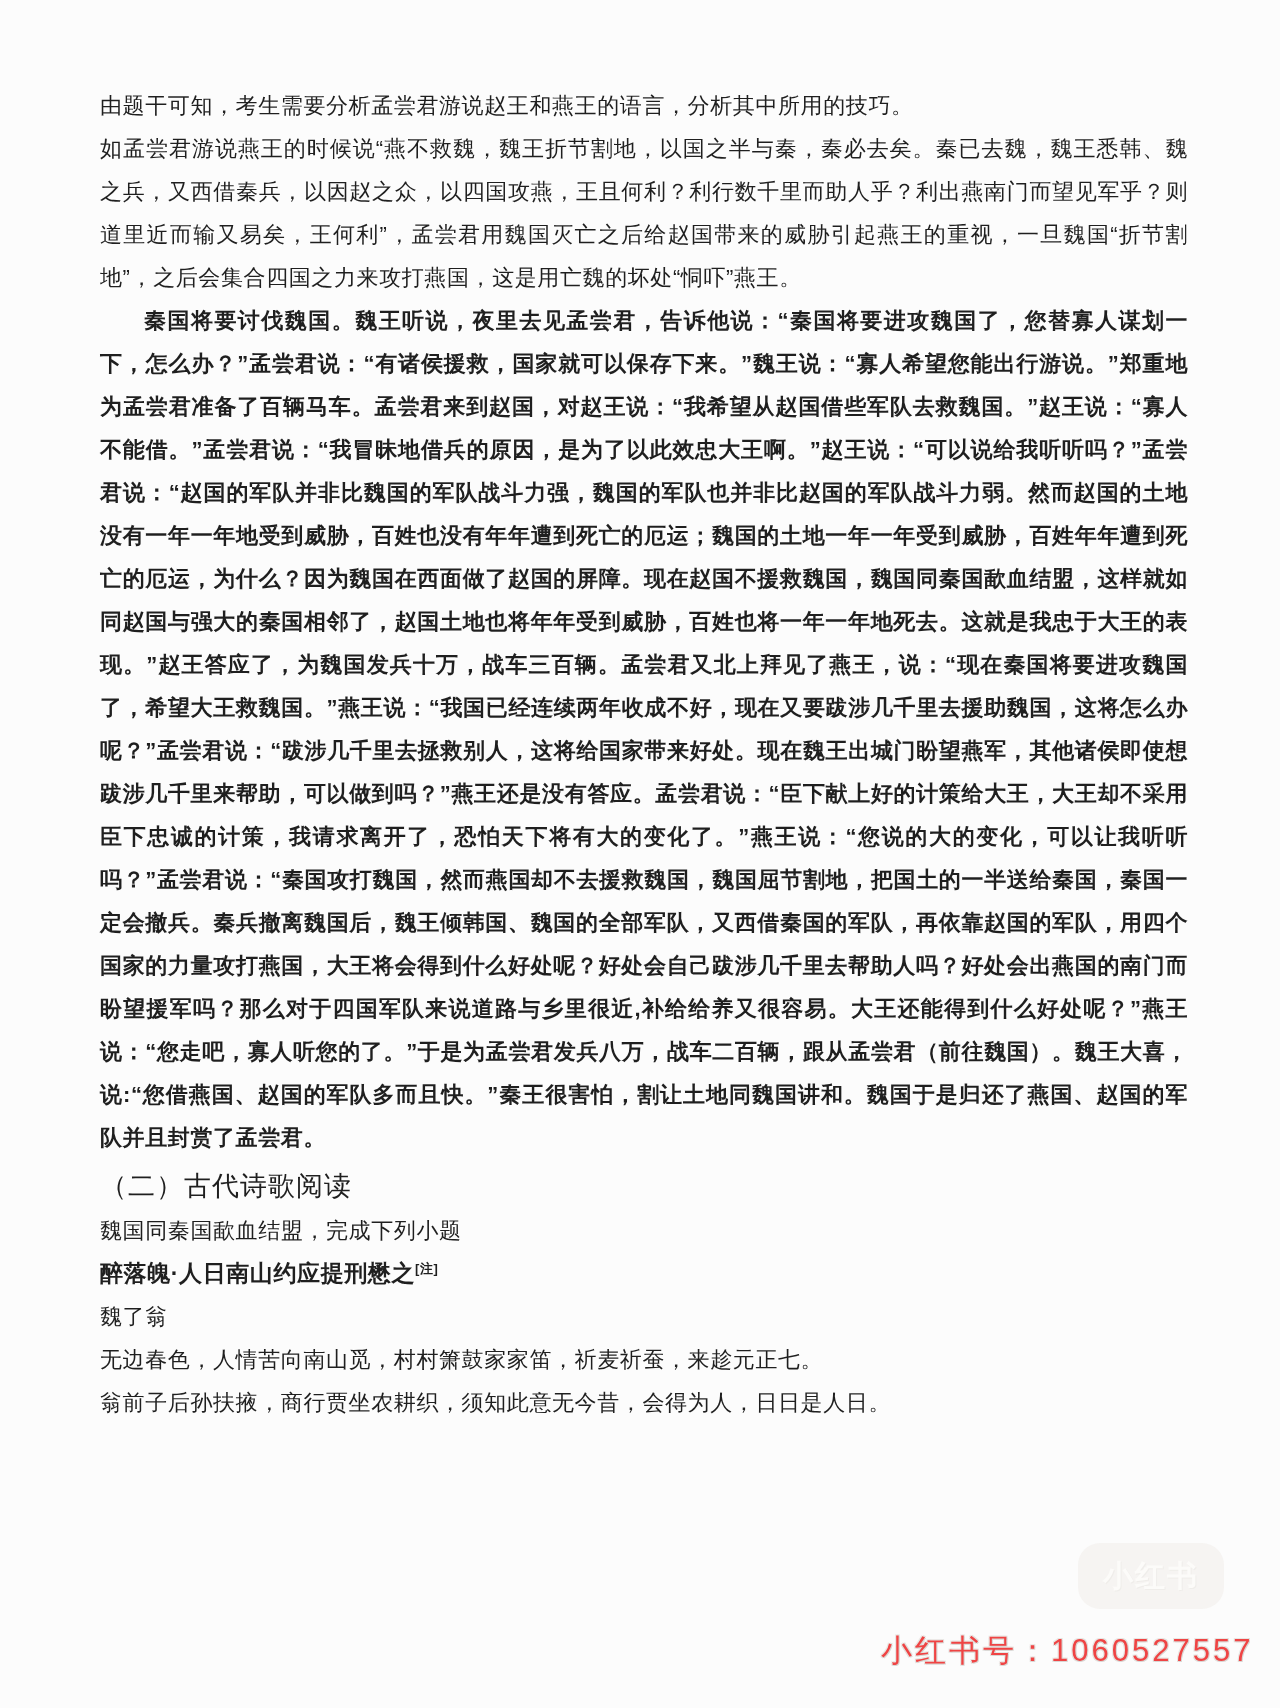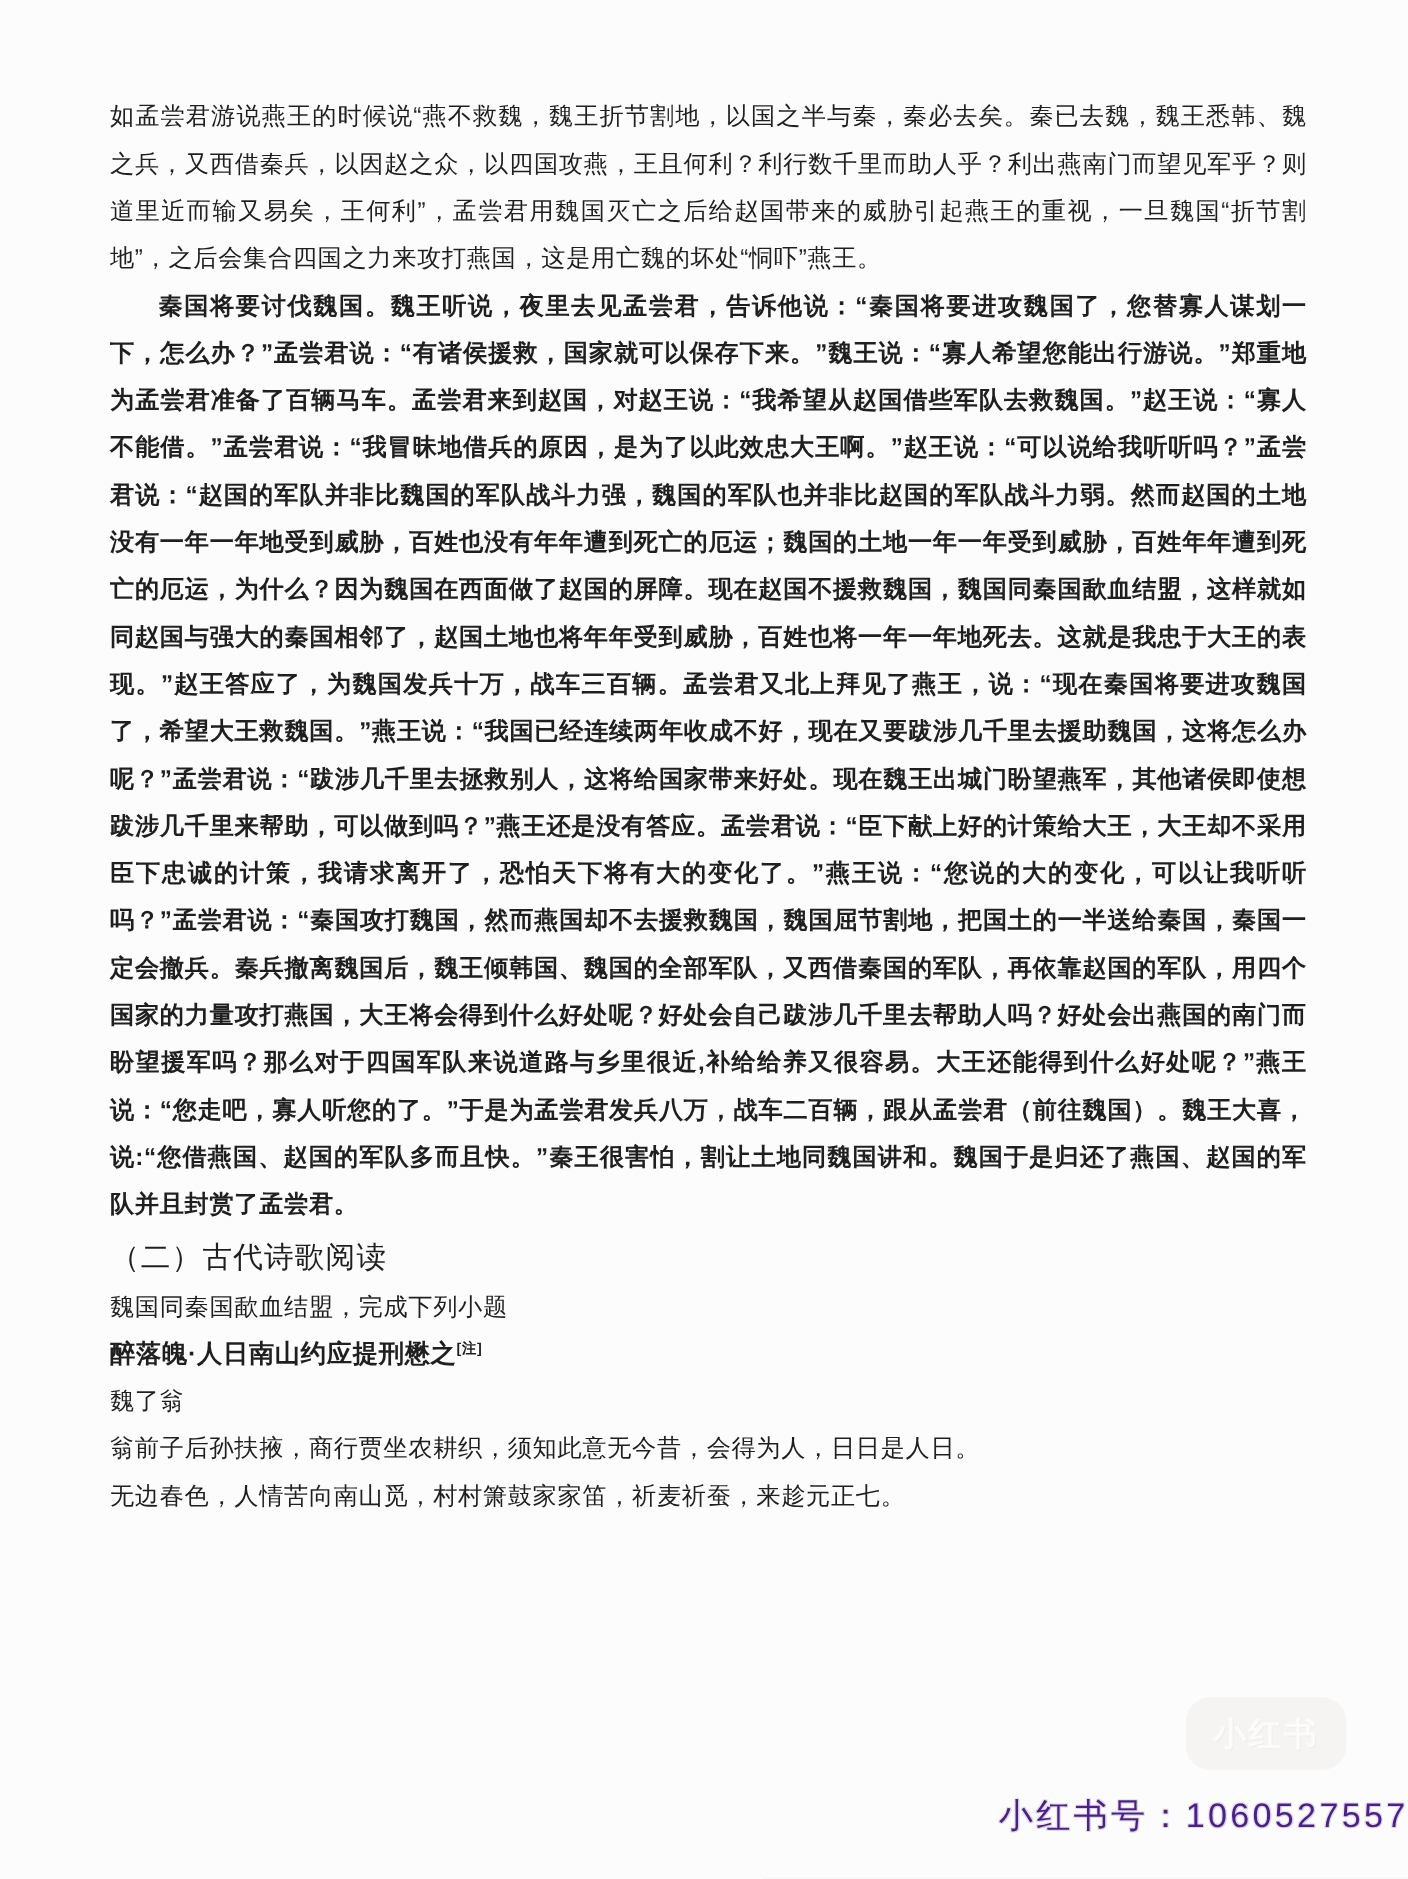--- a/index.html
+++ b/index.html
@@ -56,46 +56,47 @@
     border-radius:22px;
     background:#f6f4f2;
     color:#fcfbf9;
     display:flex;align-items:center;justify-content:center;
     font-size:30px;font-weight:bold;
     letter-spacing:2px;
     text-shadow:1px 1px 0 #efedea;
   }
   .wm-id{
     position:absolute;
-    left:908px;top:1630px;
+    left:881px;top:1630px;
     font-size:31px;
     letter-spacing:3px;
-    color:#4c1d95;
+    color:#ef4444;
     text-shadow:1px 1px 0 #d9d7d4, -1px -1px 0 #e9e7e4, 1px -1px 0 #e2e0dd, -1px 1px 0 #e2e0dd;
     white-space:nowrap;
   }
 </style>
 </head>
 <body>
 
 <div class="page">
   <main class="doc">
 
+    <p class="body">由题干可知，考生需要分析孟尝君游说赵王和燕王的语言，分析其中所用的技巧。</p>
     <p class="body">如孟尝君游说燕王的时候说“燕不救魏，魏王折节割地，以国之半与秦，秦必去矣。秦已去魏，魏王悉韩、魏之兵，又西借秦兵，以因赵之众，以四国攻燕，王且何利？利行数千里而助人乎？利出燕南门而望见军乎？则道里近而输又易矣，王何利”，孟尝君用魏国灭亡之后给赵国带来的威胁引起燕王的重视，一旦魏国“折节割地”，之后会集合四国之力来攻打燕国，这是用亡魏的坏处“恫吓”燕王。</p>
 
     <p class="body indent">秦国将要讨伐魏国。魏王听说，夜里去见孟尝君，告诉他说：“秦国将要进攻魏国了，您替寡人谋划一下，怎么办？”孟尝君说：“有诸侯援救，国家就可以保存下来。”魏王说：“寡人希望您能出行游说。”郑重地为孟尝君准备了百辆马车。孟尝君来到赵国，对赵王说：“我希望从赵国借些军队去救魏国。”赵王说：“寡人不能借。”孟尝君说：“我冒昧地借兵的原因，是为了以此效忠大王啊。”赵王说：“可以说给我听听吗？”孟尝君说：“赵国的军队并非比魏国的军队战斗力强，魏国的军队也并非比赵国的军队战斗力弱。然而赵国的土地没有一年一年地受到威胁，百姓也没有年年遭到死亡的厄运；魏国的土地一年一年受到威胁，百姓年年遭到死亡的厄运，为什么？因为魏国在西面做了赵国的屏障。现在赵国不援救魏国，魏国同秦国歃血结盟，这样就如同赵国与强大的秦国相邻了，赵国土地也将年年受到威胁，百姓也将一年一年地死去。这就是我忠于大王的表现。”赵王答应了，为魏国发兵十万，战车三百辆。孟尝君又北上拜见了燕王，说：“现在秦国将要进攻魏国了，希望大王救魏国。”燕王说：“我国已经连续两年收成不好，现在又要跋涉几千里去援助魏国，这将怎么办呢？”孟尝君说：“跋涉几千里去拯救别人，这将给国家带来好处。现在魏王出城门盼望燕军，其他诸侯即使想跋涉几千里来帮助，可以做到吗？”燕王还是没有答应。孟尝君说：“臣下献上好的计策给大王，大王却不采用臣下忠诚的计策，我请求离开了，恐怕天下将有大的变化了。”燕王说：“您说的大的变化，可以让我听听吗？”孟尝君说：“秦国攻打魏国，然而燕国却不去援救魏国，魏国屈节割地，把国土的一半送给秦国，秦国一定会撤兵。秦兵撤离魏国后，魏王倾韩国、魏国的全部军队，又西借秦国的军队，再依靠赵国的军队，用四个国家的力量攻打燕国，大王将会得到什么好处呢？好处会自己跋涉几千里去帮助人吗？好处会出燕国的南门而盼望援军吗？那么对于四国军队来说道路与乡里很近,补给给养又很容易。大王还能得到什么好处呢？”燕王说：“您走吧，寡人听您的了。”于是为孟尝君发兵八万，战车二百辆，跟从孟尝君（前往魏国）。魏王大喜，说:“您借燕国、赵国的军队多而且快。”秦王很害怕，割让土地同魏国讲和。魏国于是归还了燕国、赵国的军队并且封赏了孟尝君。</p>
 
     <h2 class="section-heading">（二）古代诗歌阅读</h2>
     <p class="body">魏国同秦国歃血结盟，完成下列小题</p>
 
     <p class="center"><span class="poem-title">醉落魄·人日南山约应提刑懋之</span><span class="note-mark">[注]</span></p>
 
     <p class="center">魏了翁</p>
+    <p class="center">无边春色，人情苦向南山觅，村村箫鼓家家笛，祈麦祈蚕，来趁元正七。</p>
     <p class="center">翁前子后孙扶掖，商行贾坐农耕织，须知此意无今昔，会得为人，日日是人日。</p>
-    <p class="center">无边春色，人情苦向南山觅，村村箫鼓家家笛，祈麦祈蚕，来趁元正七。</p>
 
   </main>
 
   <div class="wm-logo">
     <span>小红书</span>
   </div>
   <div class="wm-id">小红书号：1060527557</div>
 </div>
 
 </body></html>

